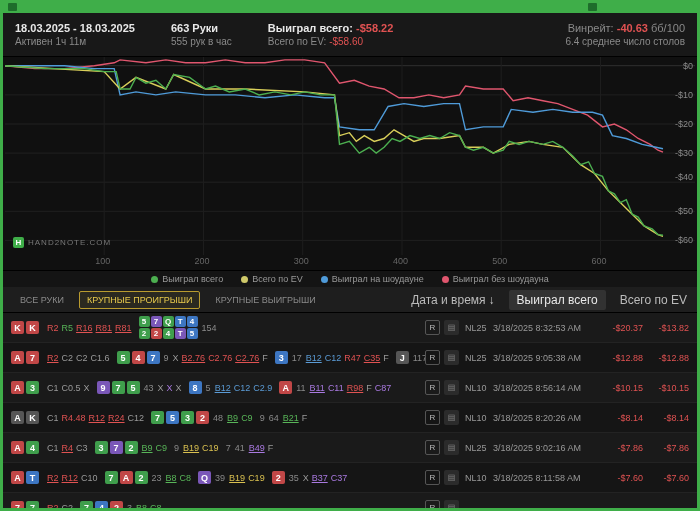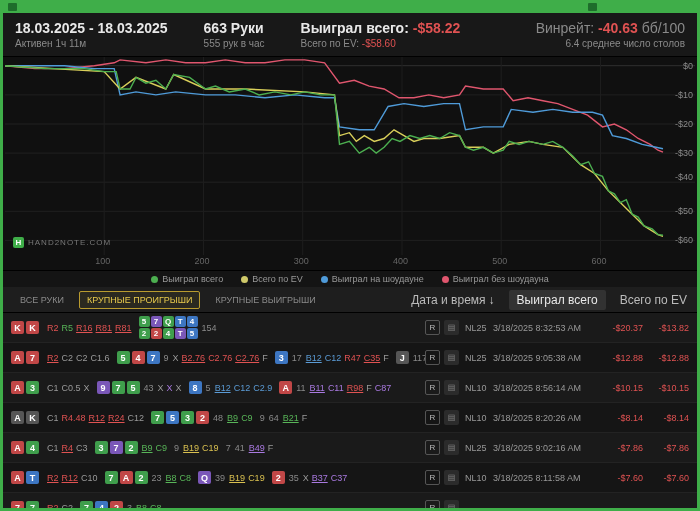--- a/index.html
+++ b/index.html
@@ -6,21 +6,21 @@
   html,body{width:700px;height:511px;overflow:hidden;background:#0a0a0a;
     font-family:"Liberation Sans",sans-serif;}
   .frame{width:700px;height:511px;background:#3fae49;padding:0 3px 3px;position:relative}
   .titlebar{height:13px;position:relative}
   .tb-icon{position:absolute;width:9px;height:8px;background:#1e6d2b;border-radius:1px;top:3px}
   .tb-icon.left{left:5px}.tb-icon.right{left:585px}
   .app{width:694px;height:495px;background:#141414;overflow:hidden}
 
   
   .stats{height:44px;display:flex;align-items:center;background:#181818;padding:0 12px;gap:36px;border-bottom:1px solid #000}
-  .stat .t1{font-size:14px;font-weight:bold;color:#e8e8e8;white-space:nowrap}
+  .stat .t1{font-size:11px;font-weight:bold;color:#e8e8e8;white-space:nowrap}
   .stat .t2{font-size:10px;color:#8a8a8a;margin-top:2px;white-space:nowrap}
   .red{color:#e05252}
   .g{color:#8a8a8a;font-weight:normal}
   .stat.right{margin-left:auto;text-align:right}
 
   
   .chart-wrap{position:relative;height:214px;background:#101010;border-bottom:1px solid #000}
   svg.plot{position:absolute;left:2px;top:0;width:690px;height:198px}
   .ylab{position:absolute;right:4px;font-size:9px;color:#8a8a8a;z-index:2}
   .xlab{position:absolute;top:199px;font-size:9px;color:#666}

